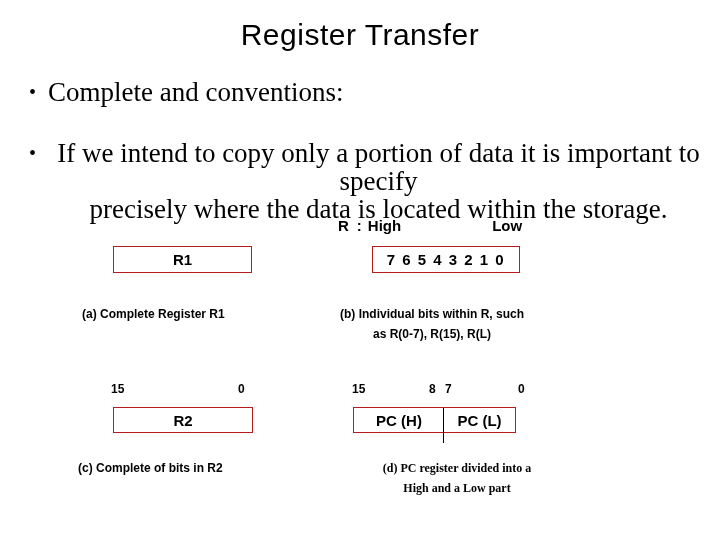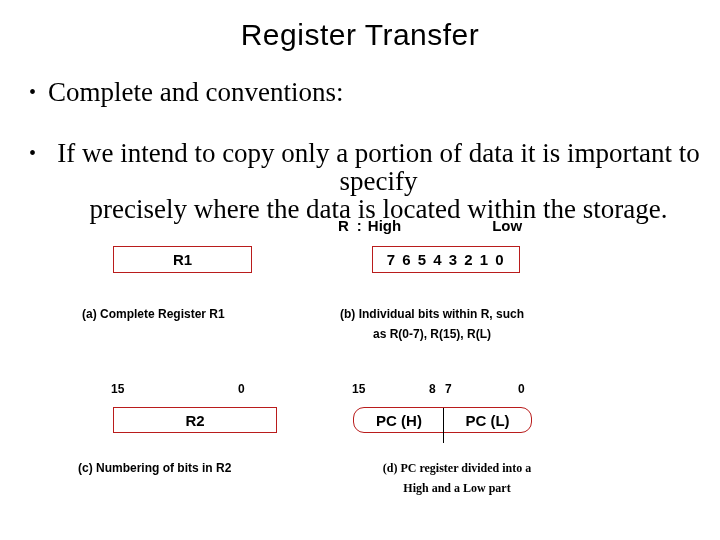--- a/index.html
+++ b/index.html
@@ -41,28 +41,28 @@
 
   
   .box-a{ top:246px; left:113px; width:139px; height:27px; }
   .cap-a{ top:304px; left:82px; }
   
   .box-b{ top:246px; left:372px; width:148px; height:27px; letter-spacing:1.5px; }
   .cap-b{ top:304px; left:312px; width:240px; }
   
   .bit-c15{ top:382px; left:111px; }
   .bit-c0 { top:382px; left:238px; }
-  .box-c{ top:407px; left:113px; width:164px; height:26px; }
+  .box-c{ top:407px; left:113px; width:140px; height:26px; }
   .cap-c{ top:458px; left:78px; }
   
   .bit-d15{ top:382px; left:352px; }
   .bit-d8 { top:382px; left:429px; }
   .bit-d7 { top:382px; left:445px; }
   .bit-d0 { top:382px; left:518px; }
-  .box-d{ top:407px; left:353px; width:179px; height:26px; padding:0; justify-content:flex-start; overflow:visible; position:absolute;border-radius:11px; }
+  .box-d{ top:407px; left:353px; width:163px; height:26px; padding:0; justify-content:flex-start; overflow:visible; position:absolute; }
   .box-d .cell{ display:flex; align-items:center; justify-content:center; height:100%; font-size:15px; }
   .box-d .cell.h{ width:90px; }
   .box-d .cell.l{ flex:1; }
   .box-d .divider{ position:absolute; left:89px; top:0; width:1px; height:35px; background:#000; }
   .cap-d{ top:458px; left:343px; width:228px;font-family:Liberation Serif, serif; }
 </style>
 </head>
 <body>
 
 <div class="slide">
@@ -96,21 +96,21 @@
     <span>7 6 5 4 3 2 1 0</span>
   </div>
   <div class="dg caption center preline cap-b">(b) Individual bits within R, such
 as R(0-7), R(15), R(L)</div>
 
   <span class="dg bitlbl bit-c15">15</span>
   <span class="dg bitlbl bit-c0">0</span>
   <div class="dg regbox box-c">
     <span>R2</span>
   </div>
-  <div class="dg caption cap-c">(c) Numbering of bits in R2</div>
+  <div class="dg caption cap-c">(c) Complete of bits in R2</div>
 
   <span class="dg bitlbl bit-d15">15</span>
   <span class="dg bitlbl bit-d8">8</span>
   <span class="dg bitlbl bit-d7">7</span>
   <span class="dg bitlbl bit-d0">0</span>
   <div class="dg regbox box-d">
     <span class="cell h">PC (H)</span>
     <span class="cell l">PC (L)</span>
     <span class="divider"></span>
   </div>

